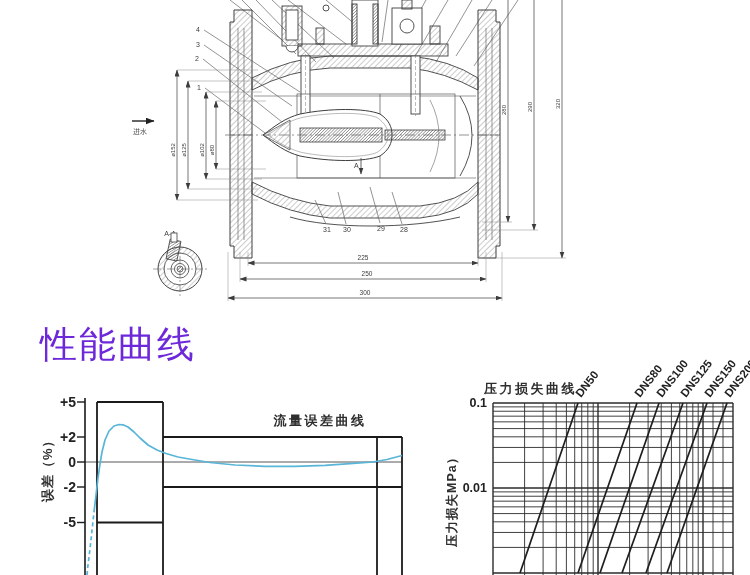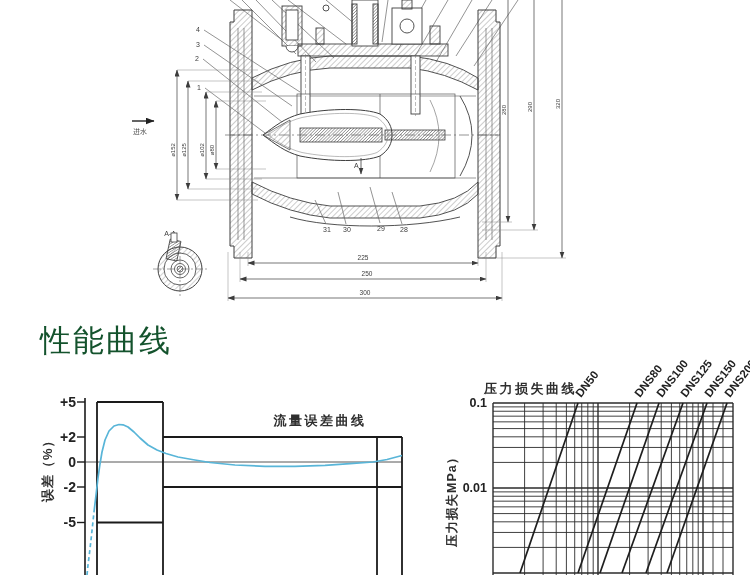--- a/index.html
+++ b/index.html
@@ -1,19 +1,19 @@
 <!DOCTYPE html>
 <html><head>
 <meta charset="utf-8">
 <style>
   html,body{margin:0;padding:0;background:#ffffff;}
   body{width:750px;height:575px;position:relative;overflow:hidden;
        font-family:"Liberation Sans", sans-serif;color:#333;}
   .abs{position:absolute;}
-  #heading{left:40px;top:320px;font-size:31px;letter-spacing:2px;color:#14532d;font-weight:500;}
+  #heading{left:40px;top:320px;font-size:37px;letter-spacing:2px;color:#6d28d9;font-weight:500;}
   svg{display:block;overflow:visible;}
   svg text{font-family:"Liberation Sans", sans-serif;fill:#333;}
   .dwg-num{font-size:7px;fill:#3c3c3c;}
   .dwg-dim{font-size:6px;fill:#3c3c3c;}
   .dwg-dim2{font-size:6.5px;fill:#3c3c3c;}
   .cn-title{font-size:13px;font-weight:bold;letter-spacing:2.5px;fill:#2e2e2e;}
   .tick-lab{font-size:14px;font-weight:bold;fill:#222;}
   .tick-lab2{font-size:12.5px;font-weight:bold;fill:#222;}
   .ylab{font-size:13px;font-weight:bold;letter-spacing:1px;fill:#2e2e2e;}
   .dn-label{font-size:11.5px;font-weight:bold;fill:#222;}

